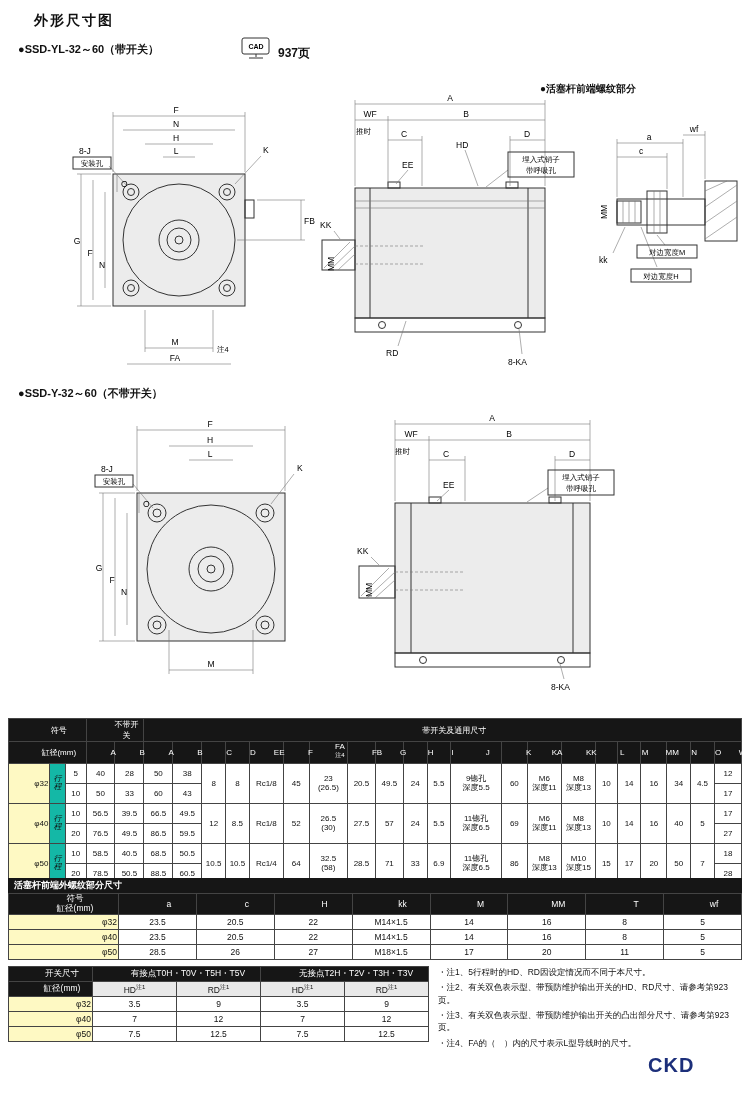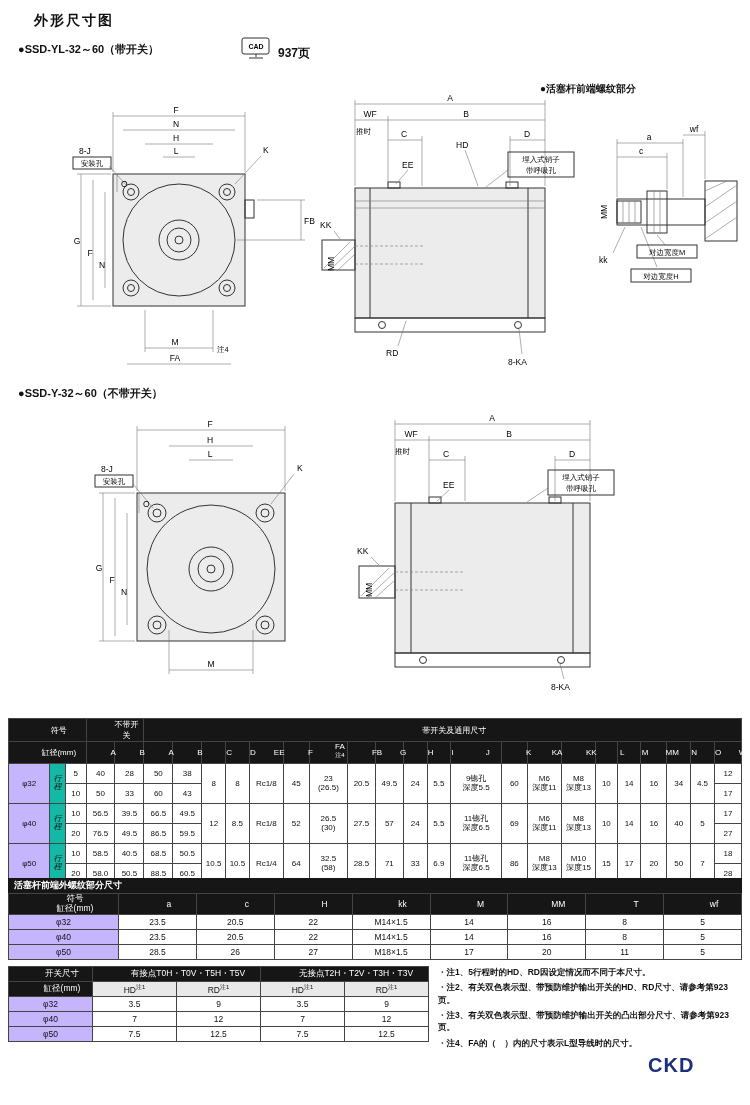--- a/index.html
+++ b/index.html
@@ -20,25 +20,25 @@
   svg text.small { font-size:7.5px; }
   table { position:absolute; border-collapse:collapse; table-layout:fixed; background:#fff; }
   th,td { border:1px solid #444; font-size:8px; font-weight:normal; text-align:center; vertical-align:middle; padding:0 1px; }
   .dark { background:#161616; color:#fff;padding-left:24px; }
   .lite { background:#e9e9e9; }
   .pre { white-space:pre-line; line-height:1.15; }
   sup.note { font-size:6px; vertical-align:super; }
   td { height:20px; }
   tr.hdr th { height:13px; }
   .strokehdr { width:15px; word-break:break-all; line-height:1.05; background:#14b8a6;font-style:italic; }
-  .borecell { background:#c4b5fd; }
+  .borecell { background:#fef9c3;text-align:right; }
   .tbl-title { position:absolute; background:#161616; color:#fff; font-size:9px; font-weight:bold;
                display:flex; align-items:center; padding-left:6px; height:15px; }
   .notes { position:absolute; font-size:8.5px; line-height:1.45; }
-  .notes div { margin-bottom:3px;font-weight:bold; }
+  .notes div { margin-bottom:3px; }
   .brand { position:absolute; font-size:20px; font-weight:bold; color:#1c2f7a; letter-spacing:1px;text-align:right; }
   .rodtbl td, .rodtbl th { height:15px; font-size:8.5px; }
   .swtbl td, .swtbl th { height:15px; font-size:8.5px; }
 </style>
 </head>
 <body>
 
 <div class="title">外形尺寸图</div>
 
 <div class="sec-heading" style="left:18px;top:42px">●SSD-YL-32～60（带开关）</div>
@@ -493,21 +493,21 @@
 深度15</td>
     <td rowspan="2">15</td>
     <td rowspan="2">17</td>
     <td rowspan="2">20</td>
     <td rowspan="2">50</td>
     <td rowspan="2">7</td>
     <td>18</td>
   </tr>
   <tr>
     <td>20</td>
-    <td>58.0</td>
+    <td>78.5</td>
     <td>50.5</td>
     <td>88.5</td>
     <td>60.5</td>
     <td>28</td>
   </tr>
 </tbody>
   </table>
 
 <div class="tbl-title" style="left:8px;top:878px;width:734px">活塞杆前端外螺纹部分尺寸</div>
 <table class="rodtbl" style="left:8px;top:893px;width:734px">

